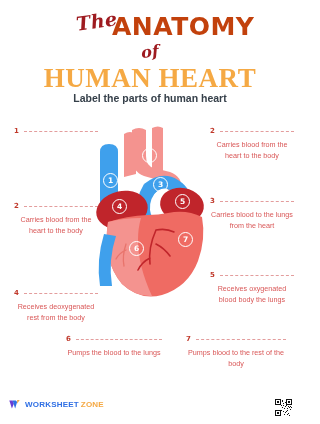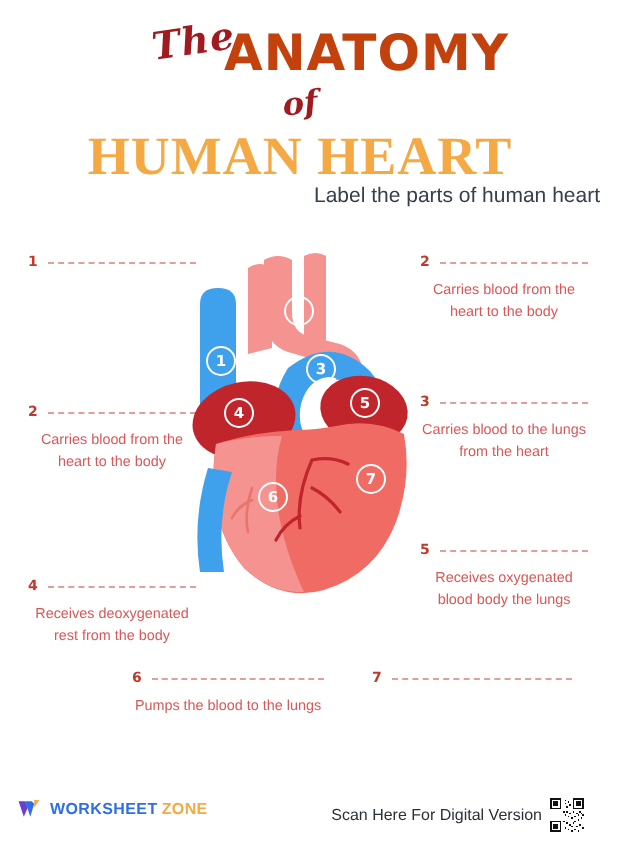--- a/index.html
+++ b/index.html
@@ -35,22 +35,22 @@
     font-size:16px;color:#9e1b20;
     display:block;margin-top:2px;
     transform:rotate(-6deg);
   }
   .t-heart{
     font-family:Liberation Serif, serif;
     font-weight:700;font-size:27px;color:#f5a944;
     display:block;margin-top:2px;letter-spacing:.5px;
   }
   .subtitle{
-    position:absolute;left:0;top:92px;width:300px;text-align:right;
-    font-size:10.5px;color:#36404a;font-weight:400;
+    position:absolute;left:0;top:92px;width:300px;text-align:center;
+    font-size:10.5px;color:#36404a;font-weight:700;
   }
 
   
   .item{position:absolute;}
   .item .head{display:flex;align-items:center;gap:5px;}
   .item .num{
     font-size:7px;font-weight:700;color:#c0392b;
     font-family:"DejaVu Sans", sans-serif;line-height:1;
   }
   .item .line{
@@ -173,20 +173,21 @@
       <span class="line"></span>
     </div>
     <div class="desc">Receives oxygenated blood body the lungs</div>
   </div>
 
   <div class="item i7">
     <div class="head">
       <span class="num">7</span>
       <span class="line"></span>
     </div>
+    <div class="desc">Pumps blood to the rest of the body</div>
   </div>
 
   <div class="heart-wrap">
     <svg width="128" height="195" viewBox="0 0 128 195" xmlns="http://www.w3.org/2000/svg">
 
       <path d="M60 6 L60 30 Q60 40 68 42 L84 46 Q96 50 96 64 L82 64 Q82 56 72 54 L58 50 Q46 46 46 30 L46 6 Z" fill="#f4938f"></path>
       <path d="M46 4 q7 -4 14 0 l0 8 q-7 -3 -14 0 Z" fill="#f4938f"></path>
       <path d="M66 2 q6 -3 11 0 l0 46 -11 -4 Z" fill="#f4938f"></path>
       <path d="M38 8 q6 -4 12 0 l0 40 -12 3 Z" fill="#f4938f"></path>
 
@@ -222,21 +223,20 @@
       <svg class="brand-mark" viewBox="0 0 20 20">
         <path d="M2 4 L6 16 L9 9 L7 4 Z" fill="#6a3fd4"></path>
         <path d="M7 4 L11 16 L14 6 L12 4 Z" fill="#2f6fe4"></path>
         <path d="M14 3 L18 3 L14 9 Z" fill="#f5a944"></path>
       </svg>
       <span class="brand-text">
         <span class="bt-a">WORKSHEET</span><span class="bt-b">ZONE</span>
       </span>
     </div>
     <div class="scan">
-      <span class="scan-text">Scan Here For Digital Version</span>
       <svg class="qr" viewBox="0 0 21 21" shape-rendering="crispEdges">
         <rect width="21" height="21" fill="#fff"></rect>
         <g fill="#111">
           <rect x="0" y="0" width="7" height="1"></rect>
             <rect x="0" y="6" width="7" height="1"></rect>
           <rect x="0" y="0" width="1" height="7"></rect>
             <rect x="6" y="0" width="1" height="7"></rect>
           <rect x="2" y="2" width="3" height="3"></rect>
           <rect x="14" y="0" width="7" height="1"></rect>
             <rect x="14" y="6" width="7" height="1"></rect>

